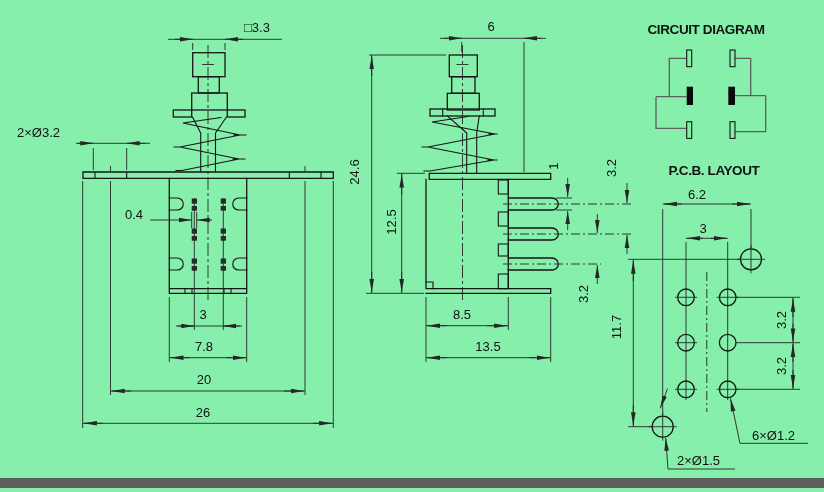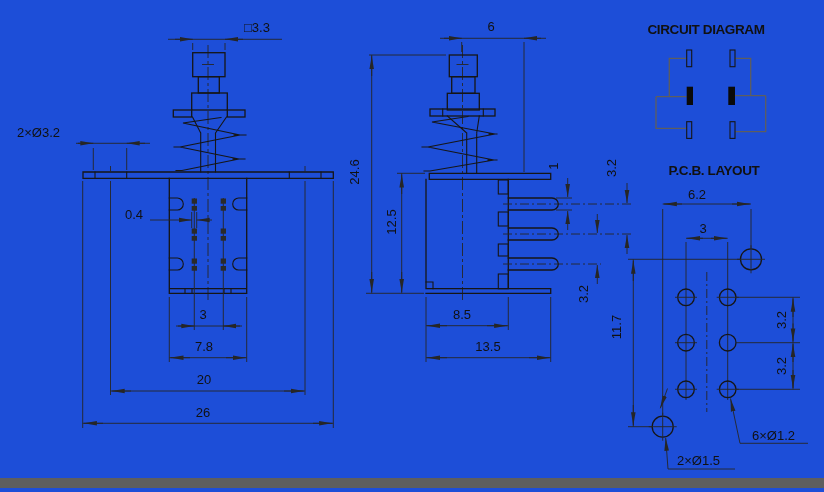--- a/index.html
+++ b/index.html
@@ -1,16 +1,16 @@
 <!DOCTYPE html>
 <html><head>
 <meta charset="utf-8">
 <style>
   html,body{margin:0;padding:0;background:#ffffff;}
-  .stage{position:relative;width:824px;height:492px;background:#1d4ed8;overflow:hidden;
+  .stage{position:relative;width:824px;height:492px;background:#86efac;overflow:hidden;
          font-family:"Liberation Sans",sans-serif;}
   svg{display:block;}
   text{font-family:"Liberation Sans","DejaVu Sans",sans-serif;fill:#111;}
   .dim{font-size:13px;}
   .ttl{font-size:13.5px;font-weight:bold;letter-spacing:-0.4px;}
   .o{stroke:#161616;stroke-width:1.3;fill:none;stroke-linecap:square;}
   .o2{stroke:#161616;stroke-width:1.1;fill:none;stroke-linecap:square;}
   .t{stroke:#262626;stroke-width:0.9;fill:none;stroke-linecap:butt;}
   .c{stroke:#262626;stroke-width:0.9;fill:none;stroke-dasharray:13 3 3 3;}
   .cs{stroke:#262626;stroke-width:0.9;fill:none;stroke-dasharray:9 3 2 3;}

